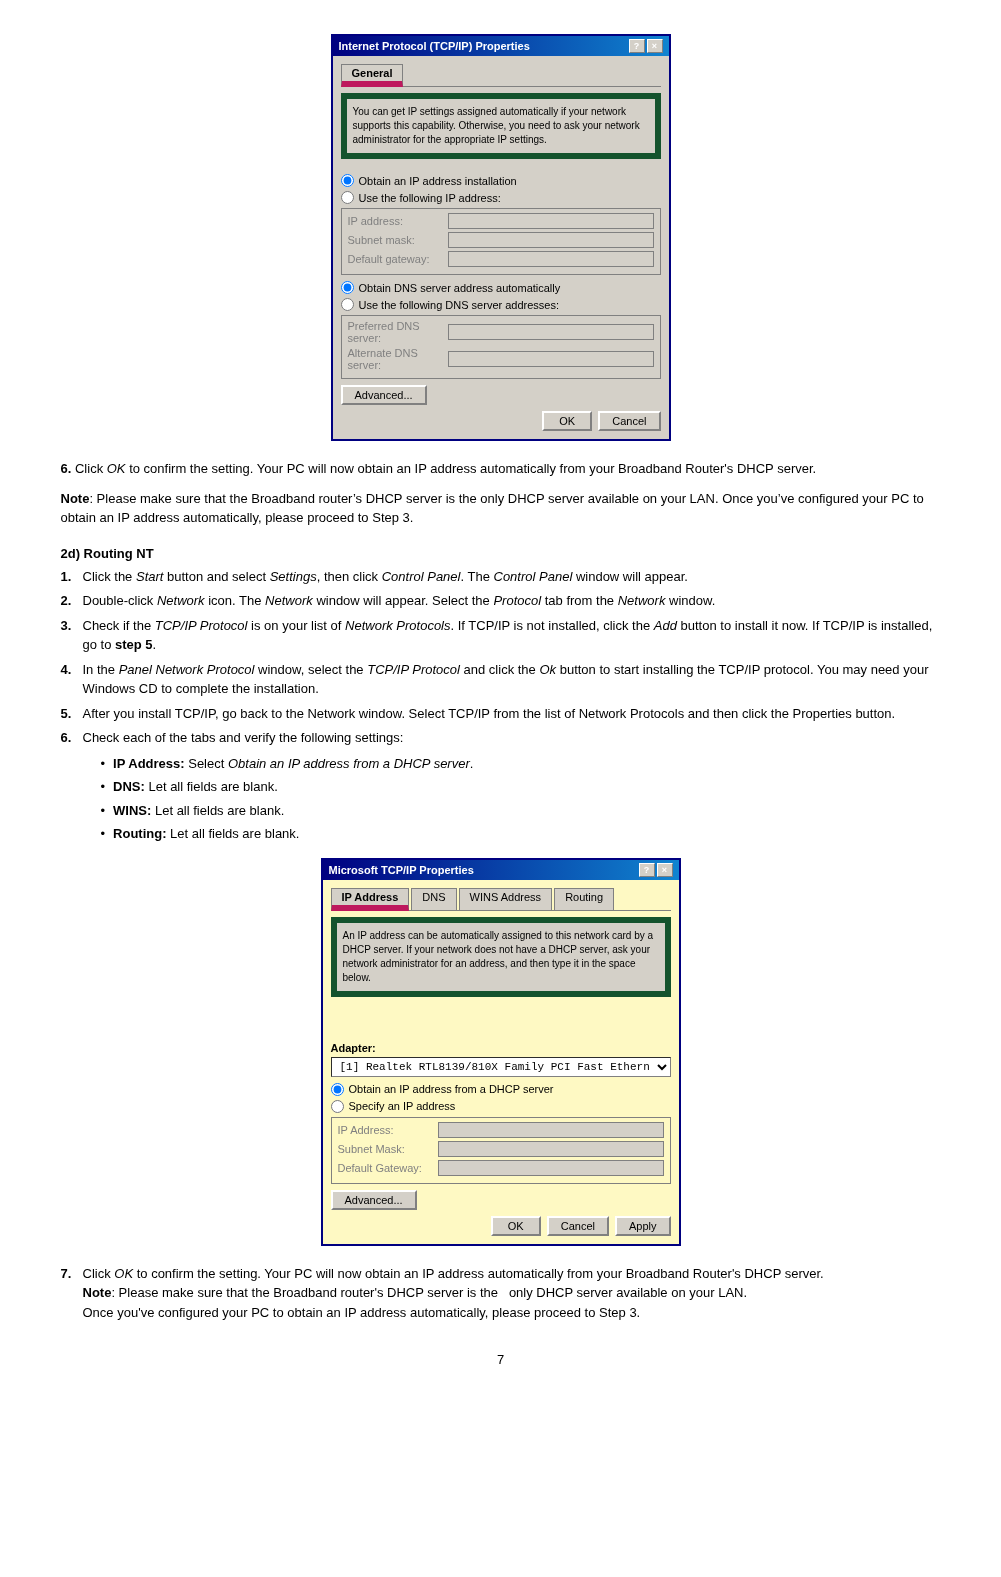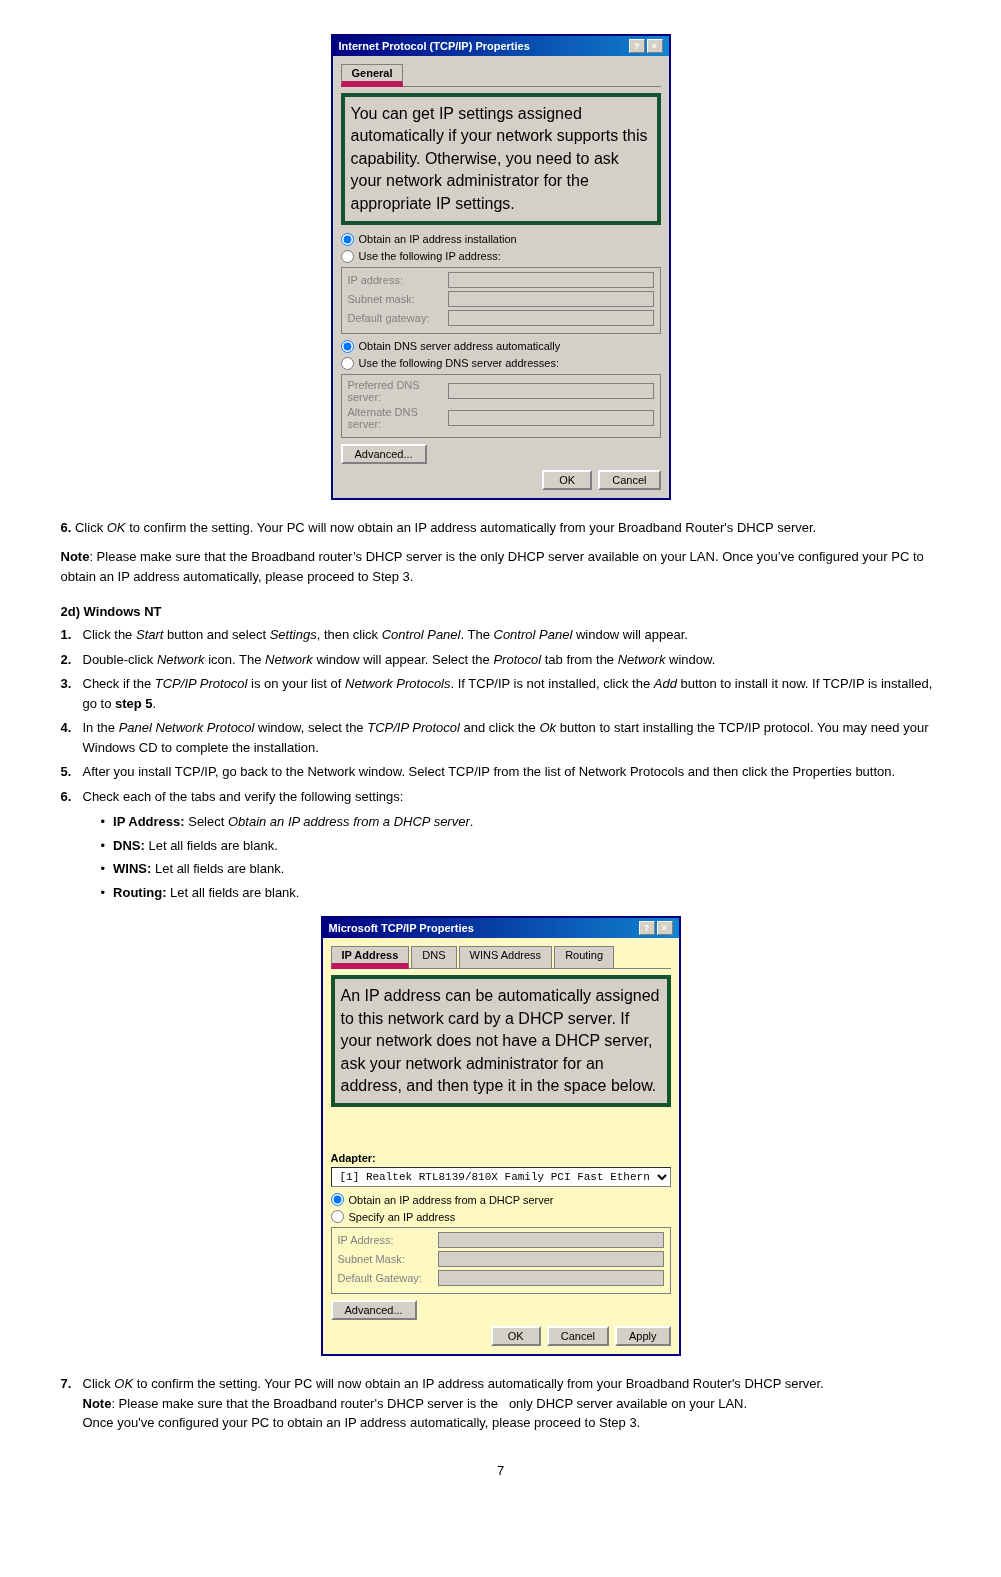--- a/index.html
+++ b/index.html
@@ -128,26 +128,26 @@
     }
 
     .tab.active {
       background: #d4d0c8;
       border-bottom: 6px solid #be185d;
       margin-bottom: -1px;
       font-weight: bold;
     }
 
     .dialog-text-area {
-      border: 4px solid #14532d;
+      border: 6px solid #14532d;
       background: #d4d0c8;
       padding: 6px;
-      font-size: 16px;
+      font-size: 10px;
       line-height: 1.4;
-      margin-bottom: 8px;
+      margin-bottom: 15px;
     }
 
     .radio-option {
       display: flex;
       align-items: center;
       margin-bottom: 4px;
       font-size: 11px;
     }
 
     .radio-option input[type="radio"] {
@@ -333,21 +333,21 @@
 
   <div class="step6-line">
     <span class="bold">6.</span>
     <span> Click <span class="italic">OK</span> to confirm the setting. Your PC will now obtain an IP address automatically from your Broadband Router's DHCP server.</span>
   </div>
 
   <div class="note-block">
     <span class="bold">Note</span><span>: Please make sure that the Broadband router’s DHCP server is the   only DHCP server available on your LAN. Once you’ve configured your PC to obtain an IP address automatically, please proceed to Step 3.</span>
   </div>
 
-  <div class="section-heading">2d) Windows NT</div>
+  <div class="section-heading">2d) Routing NT</div>
 
   <div class="numbered-item">
     <span class="num bold">1.</span>
     <span> Click the <span class="italic">Start</span> button and select <span class="italic">Settings</span>, then click <span class="italic">Control Panel</span>. The <span class="italic">Control Panel</span> window will appear.</span>
   </div>
 
   <div class="numbered-item">
     <span class="num bold">2.</span>
     <span> Double-click <span class="italic">Network</span> icon. The <span class="italic">Network</span> window will appear. Select the <span class="italic">Protocol</span> tab from the <span class="italic">Network</span> window.</span>
   </div>

